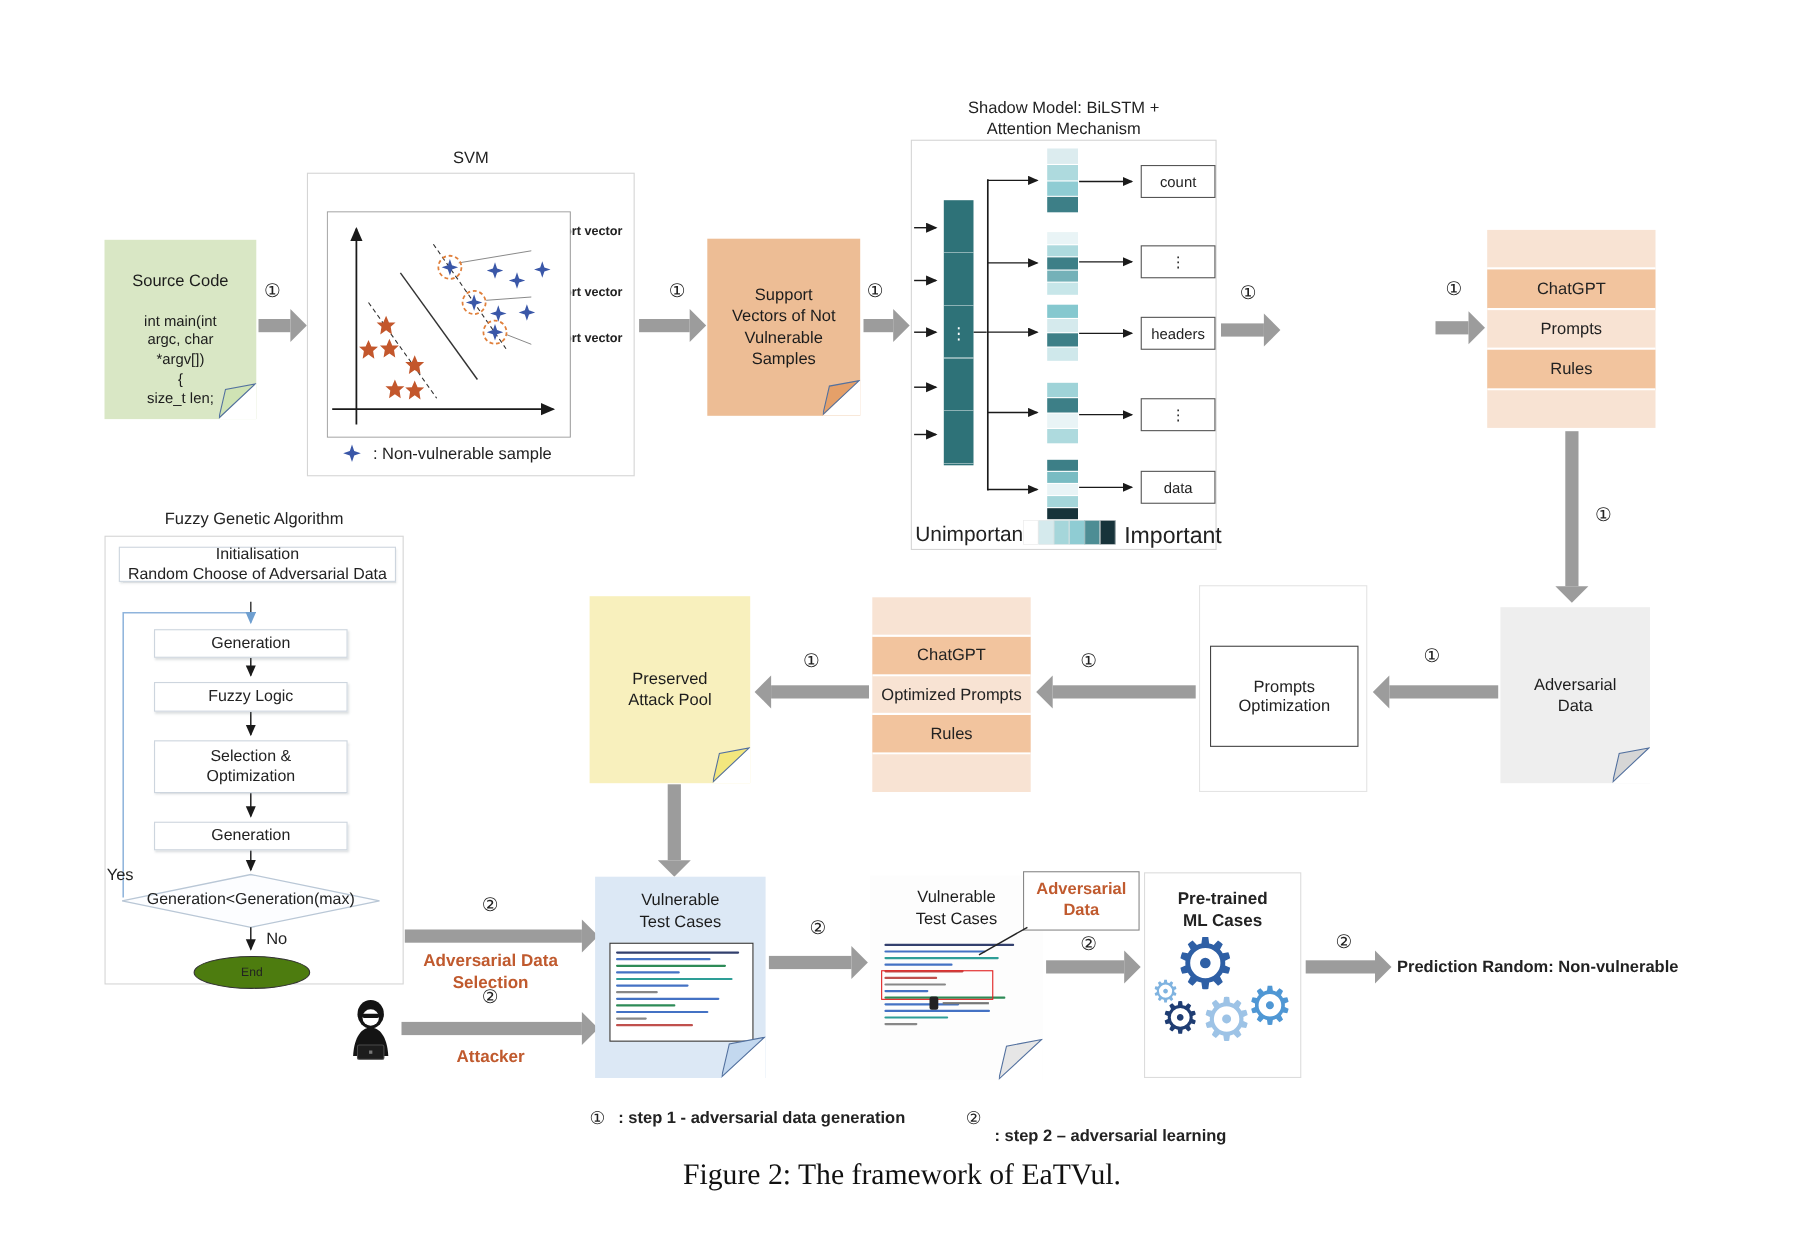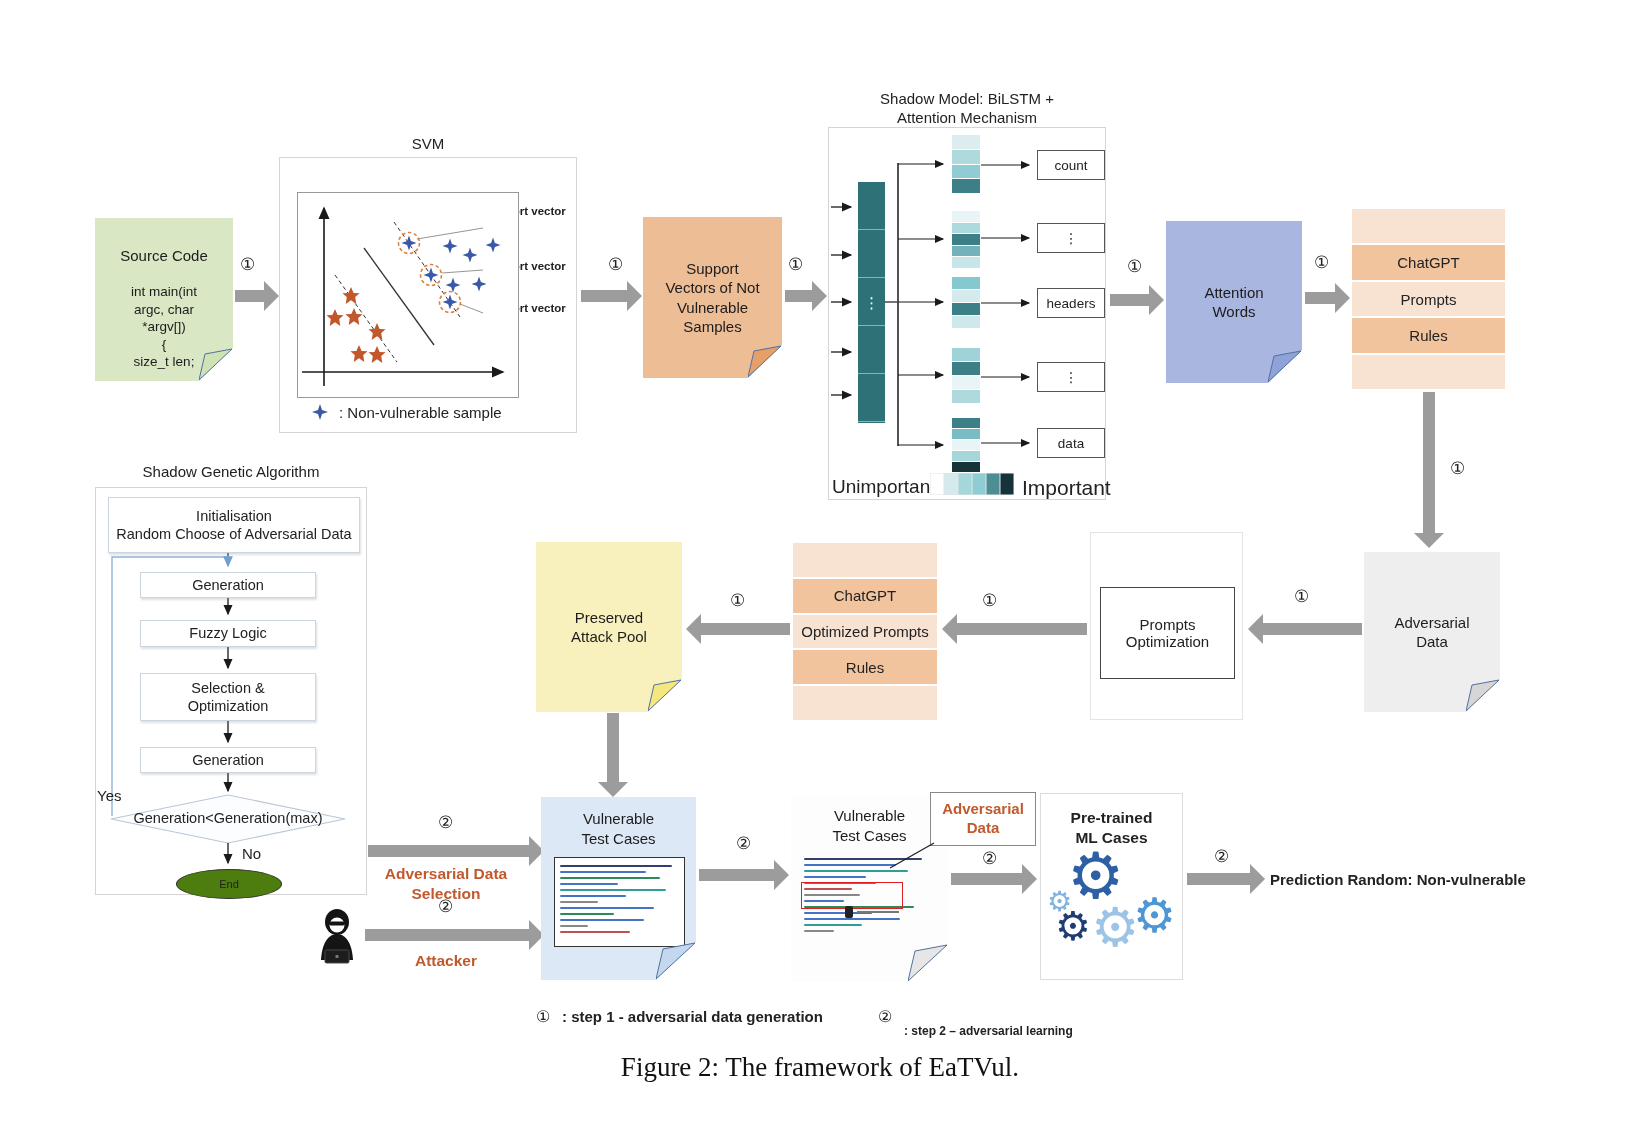--- a/index.html
+++ b/index.html
@@ -241,30 +241,20 @@
       <i style="background-color: rgb(23, 51, 58);"></i>
   </div>
   <div class="lbl" style="left:1022px;top:476px;font-size:21px;z-index:3">Important</div>
 
   <div class="ar" style="left:1110px;top:285px;width:54px">
       <i class="s"></i>
       <i class="h"></i>
     </div>
   <div class="bdg" style="left:1127px;top:256px">①</div>
 
-  <div class="doc" style="left:1167px;top:222px;width:134px;height:160px">
-    <span style="position: absolute; inset: -2px; z-index: 1; background-color: rgb(169, 182, 224);"></span>
-    <span class="strip"></span>
-    <span class="txt">Attention
-Words</span>
-    <svg class="fold" width="34" height="33" viewBox="0 0 34 33">
-      <path d="M0,33 L34,33 L34,0 Z" fill="#ffffff"></path>
-      <path d="M0,32 L33,1 L6,6 Z" fill="#8fa3d8" stroke="#53719f" stroke-width="1"></path>
-    </svg>
-  </div>
 
   <div class="ar" style="left:1305px;top:283px;width:45px">
       <i class="s"></i>
       <i class="h"></i>
     </div>
   <div class="bdg" style="left:1314px;top:252px">①</div>
 
   <div class="stack" style="left:1352px;top:209px;width:153px;height:180px">
     <div style="background-color: rgb(248, 227, 211);"></div>
     <div style="background-color: rgb(242, 196, 158);">ChatGPT</div>
@@ -329,23 +319,23 @@
       <path d="M0,33 L34,33 L34,0 Z" fill="#ffffff"></path>
       <path d="M0,32 L33,1 L6,6 Z" fill="#f3e77e" stroke="#53719f" stroke-width="1"></path>
     </svg>
   </div>
 
   <div class="ad" style="left:598px;top:713px;height:84px">
       <i class="s"></i>
       <i class="h"></i>
     </div>
 
-  <div class="ttl" style="left:95px;top:463px;width:272px">Shadow Genetic Algorithm</div>
+  <div class="ttl" style="left:95px;top:463px;width:272px">Fuzzy Genetic Algorithm</div>
   <div class="panel" style="left:95px;top:487px;width:272px;height:408px"></div>
-  <div class="fb" style="left:108px;top:497px;width:252px;height:56px;z-index:3">Initialisation
+  <div class="fb" style="left:108px;top:497px;width:252px;height:32px;z-index:3">Initialisation
 Random Choose of Adversarial Data</div>
   <div class="fb" style="left:140px;top:572px;width:176px;height:26px;z-index:3">Generation</div>
   <div class="fb" style="left:140px;top:620px;width:176px;height:27px;z-index:3">Fuzzy Logic</div>
   <div class="fb" style="left:140px;top:673px;width:176px;height:48px;z-index:3">Selection &amp;
 Optimization</div>
   <div class="fb" style="left:140px;top:747px;width:176px;height:26px;z-index:3">Generation</div>
   <div style="position:absolute;left:120px;top:810px;width:216px;text-align:center;font-size:14.5px;z-index:3">Generation&lt;Generation(max)</div>
   <div class="lbl" style="left:97px;top:787px;font-size:15px;z-index:3">Yes</div>
   <div class="lbl" style="left:242px;top:845px;font-size:15px;z-index:3">No</div>
   <div style="position:absolute;left:176px;top:869px;width:104px;height:28px;border:1.2px solid #333;border-radius:50%;background:#4d7c0f;display:flex;align-items:center;justify-content:center;font-size:11px;z-index:3">End</div>
@@ -458,16 +448,16 @@
   <div class="ar" style="left:1187px;top:864px;width:78px">
       <i class="s"></i>
       <i class="h"></i>
     </div>
   <div class="bdg" style="left:1214px;top:846px">②</div>
   <div class="lbl" style="left:1270px;top:871px;font-weight:bold;font-size:15px">Prediction Random: Non-vulnerable</div>
 
   <div class="bdg" style="left:536px;top:1007px;font-size:16px">①</div>
   <div class="lbl" style="left:562px;top:1008px;font-weight:bold;font-size:15px">: step 1 - adversarial data generation</div>
   <div class="bdg" style="left:878px;top:1007px;font-size:16px">②</div>
-  <div class="lbl" style="left:904px;top:1024px;font-weight:bold;font-size:12px">: step 2 – adversarial learning</div>
+  <div class="lbl" style="left:904px;top:1024px;font-weight:bold;font-size:15px">: step 2 – adversarial learning</div>
 
   <div style="position:absolute;left:0;right:0;top:1052px;text-align:center;font-family:'Liberation Serif',serif;font-size:27px;color:#111">Figure 2: The framework of EaTVul.</div>
 </div>
 
 </body></html>

